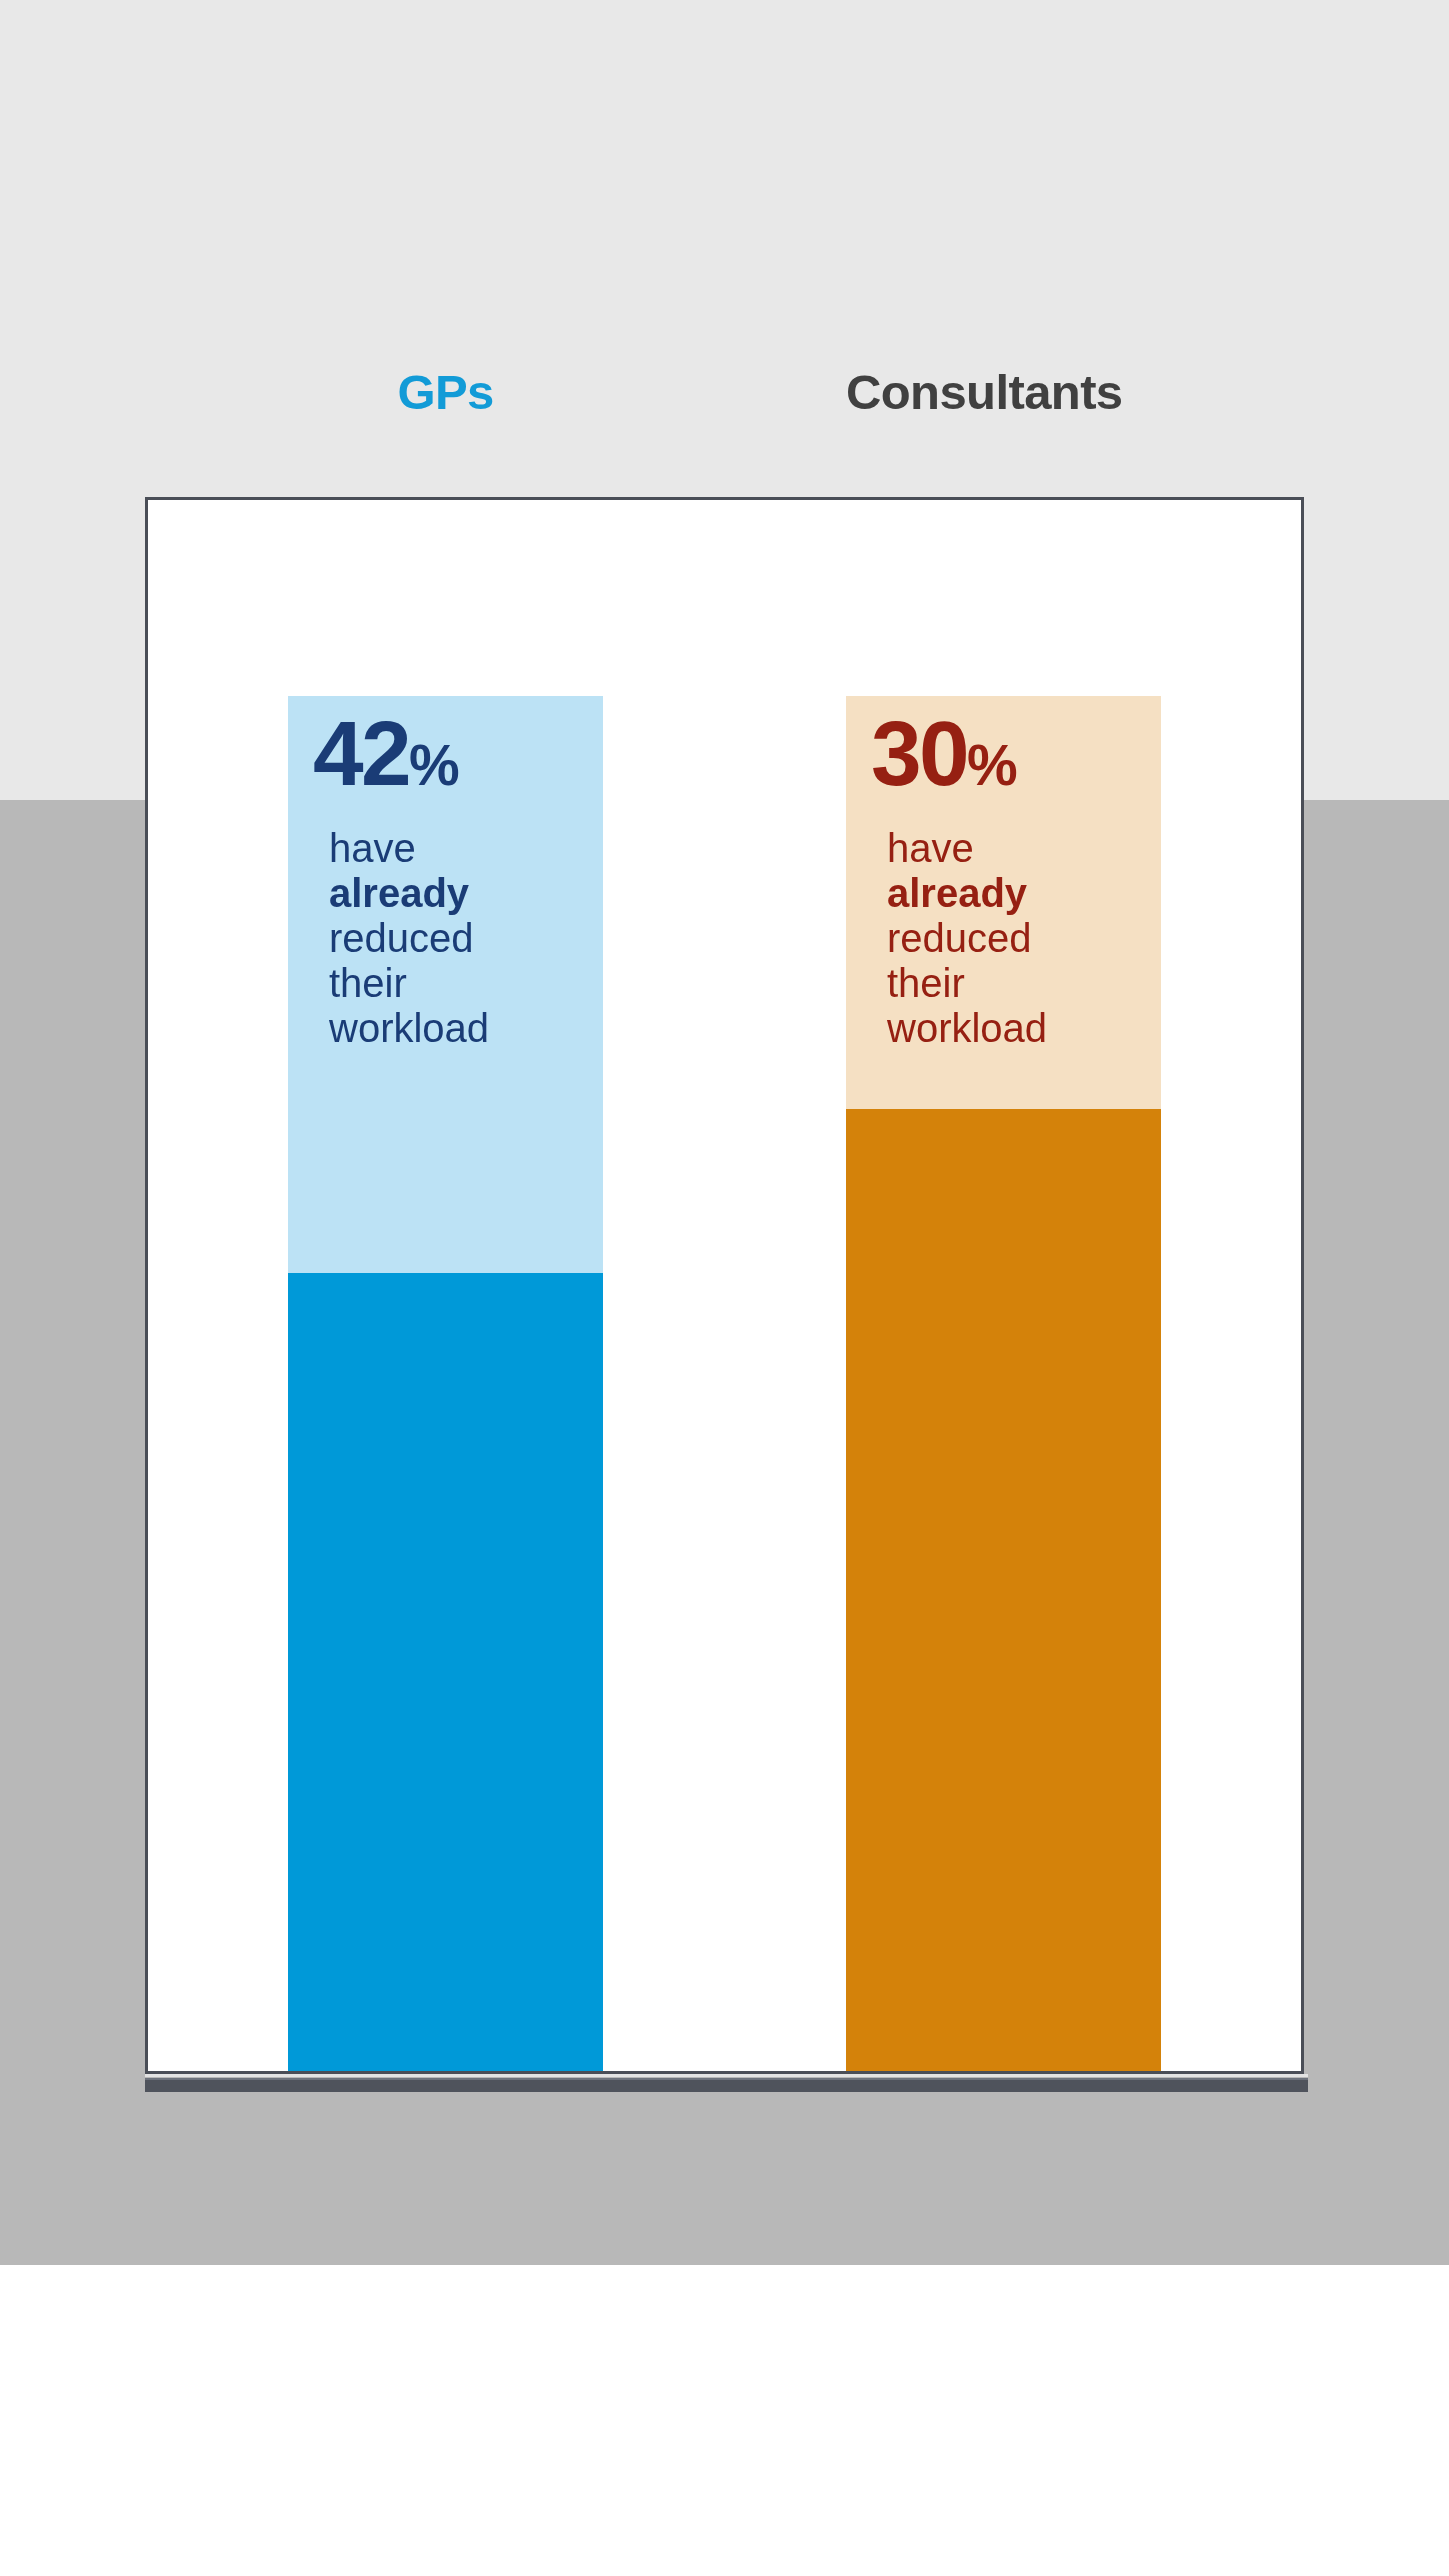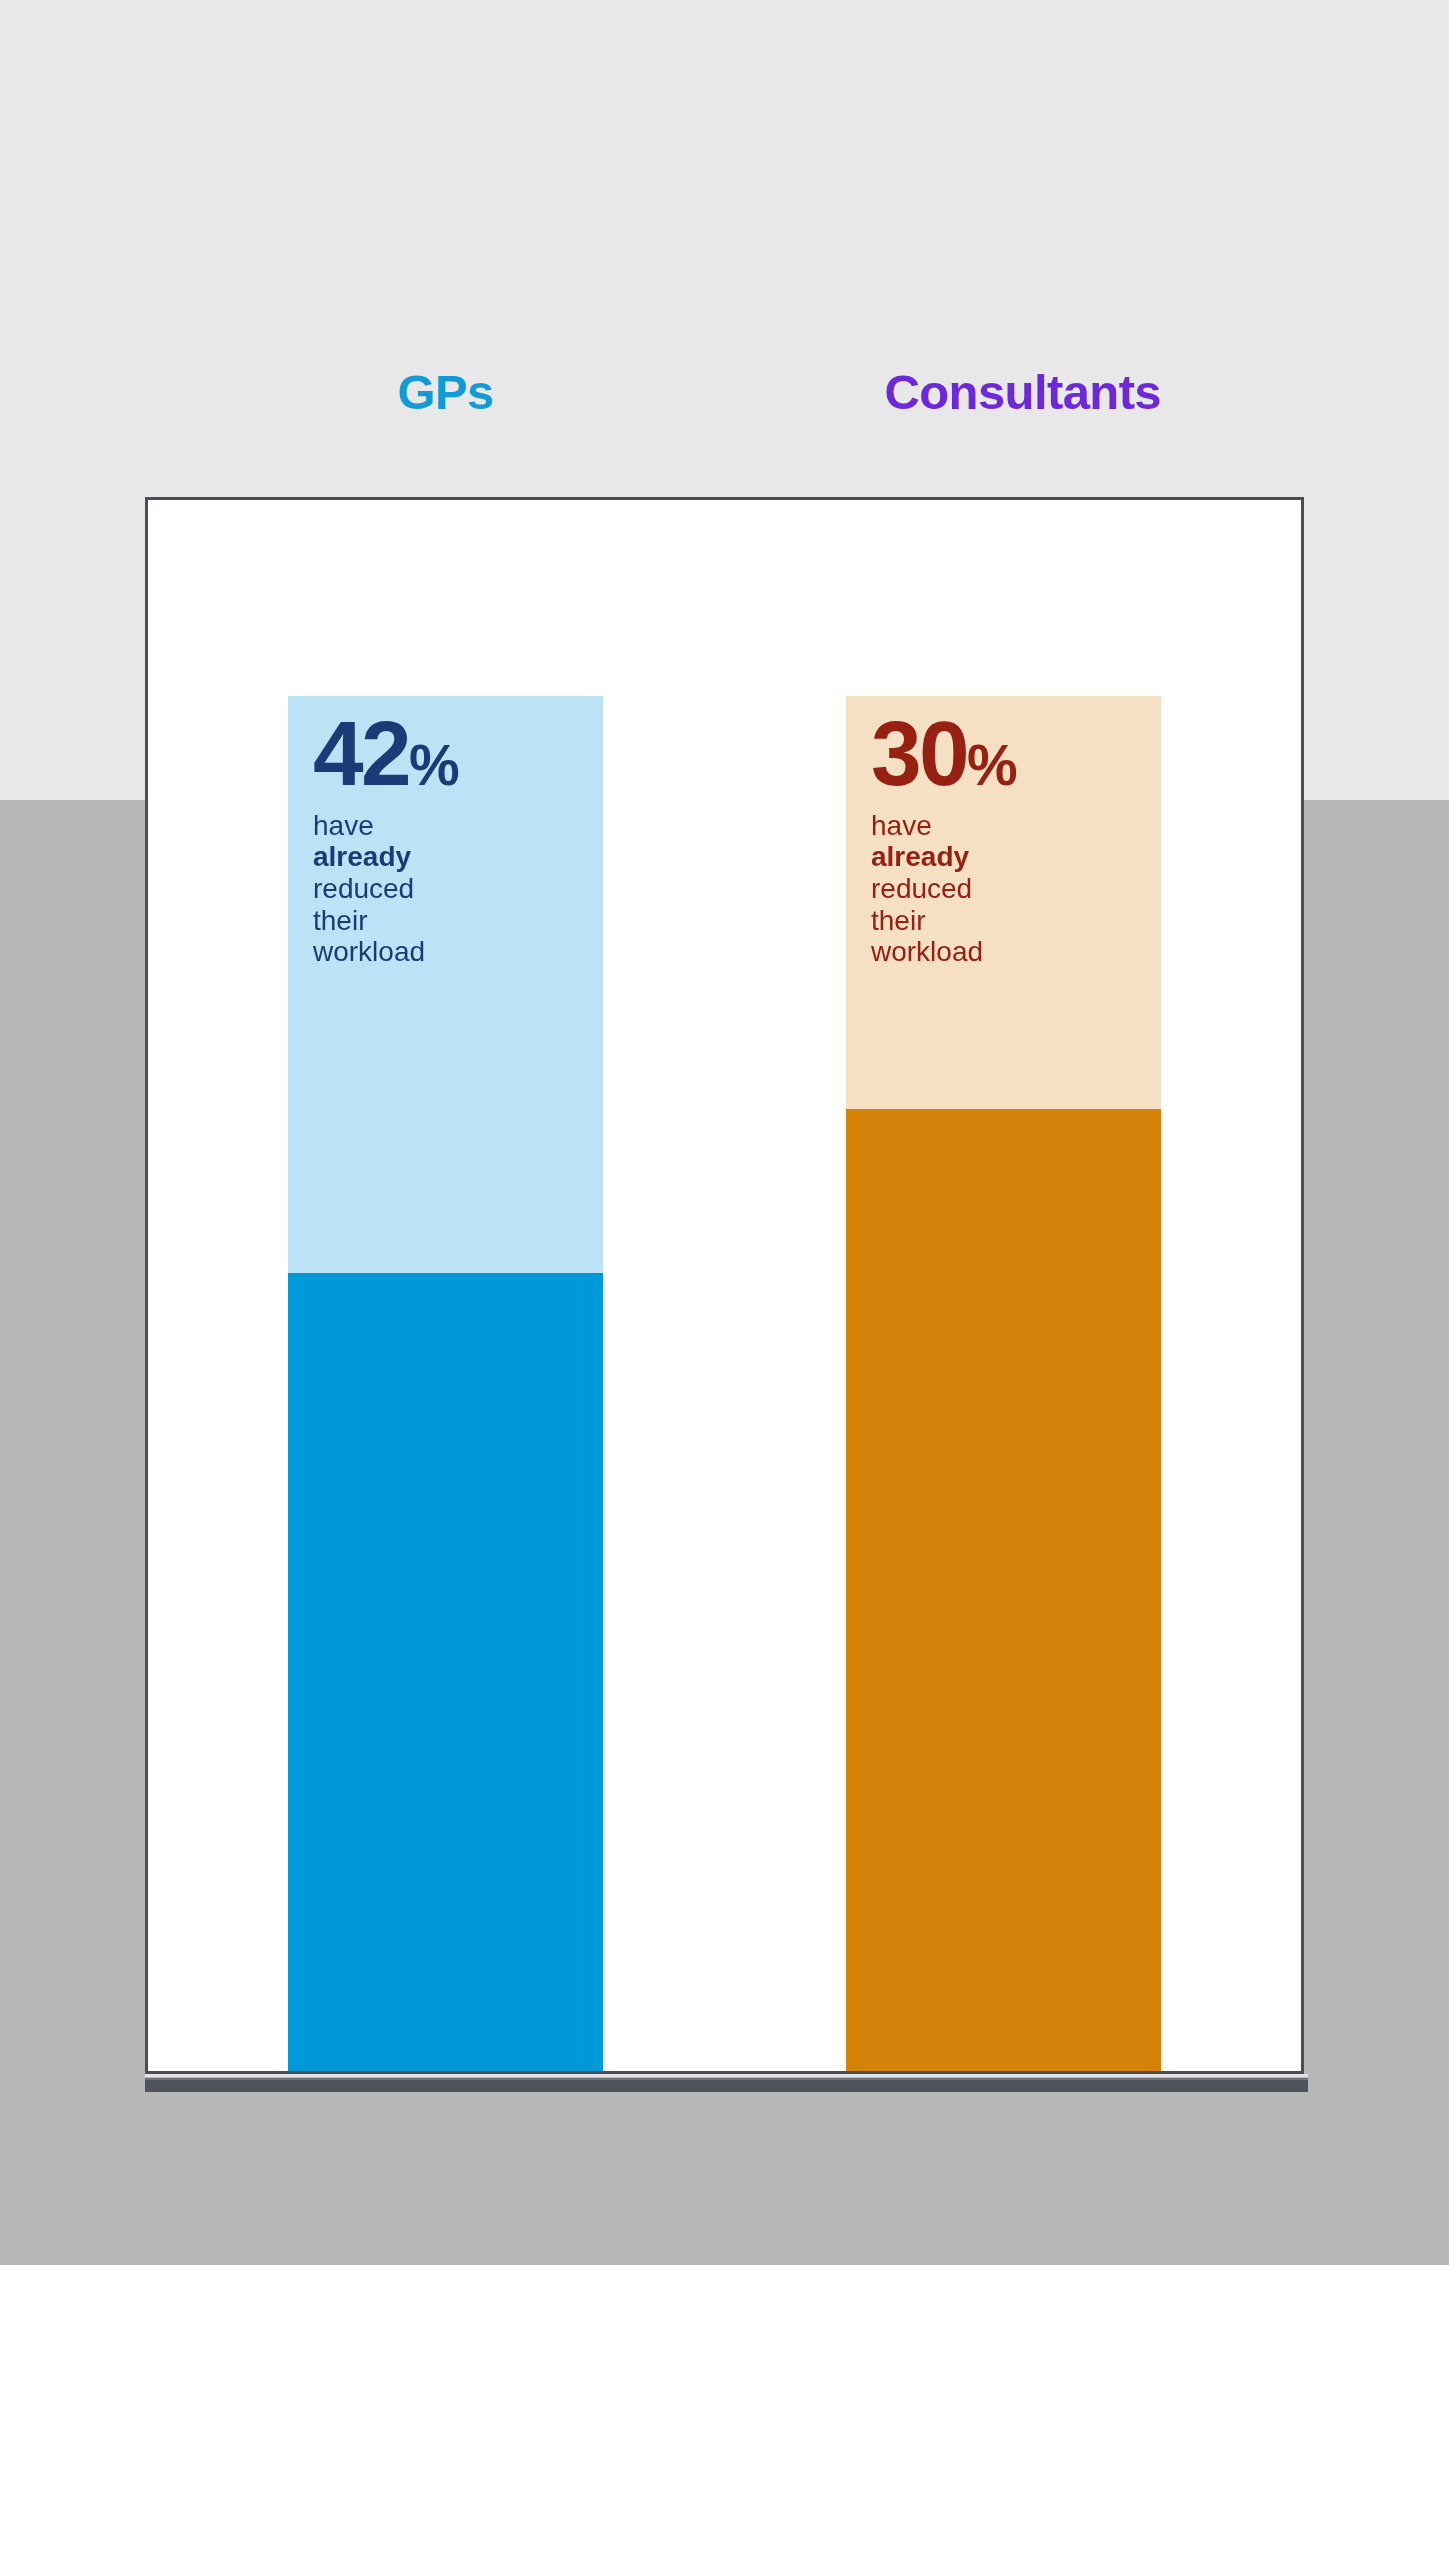--- a/index.html
+++ b/index.html
@@ -48,22 +48,22 @@
     left: 288px;
     top: 368px;
     width: 315px;
     text-align: center;
     color: #129bd7;
   }
   .heading-consultants {
     left: 846px;
     top: 368px;
     width: 315px;
-    text-align: right;
-    color: #6d28d9;
+    text-align: left;
+    color: #404040;
   }
 
   
   .card {
     position: absolute;
     left: 145px;
     top: 497px;
     width: 1159px;
     height: 1577px;
     background: #ffffff;
@@ -151,23 +151,23 @@
     line-height: 1.08;
     letter-spacing: -2.6px;
     margin: 0;
     padding-top: 9px;
   }
   .pct .sym {
     font-size: 57px;
     letter-spacing: -1.3px;
   }
   .phrase {
-    font-size: 28px;
+    font-size: 40px;
     line-height: 1.13;
-    margin: 0;
+    margin: 16px;
     padding-top: 6.4px;
   }
   .phrase b { font-weight: bold; }
 
   
   .gps-top .pct, .gps-top .phrase { color: #1a3c76; }
 
   
   .con-top .pct, .con-top .phrase { color: #962012; }
 </style>

